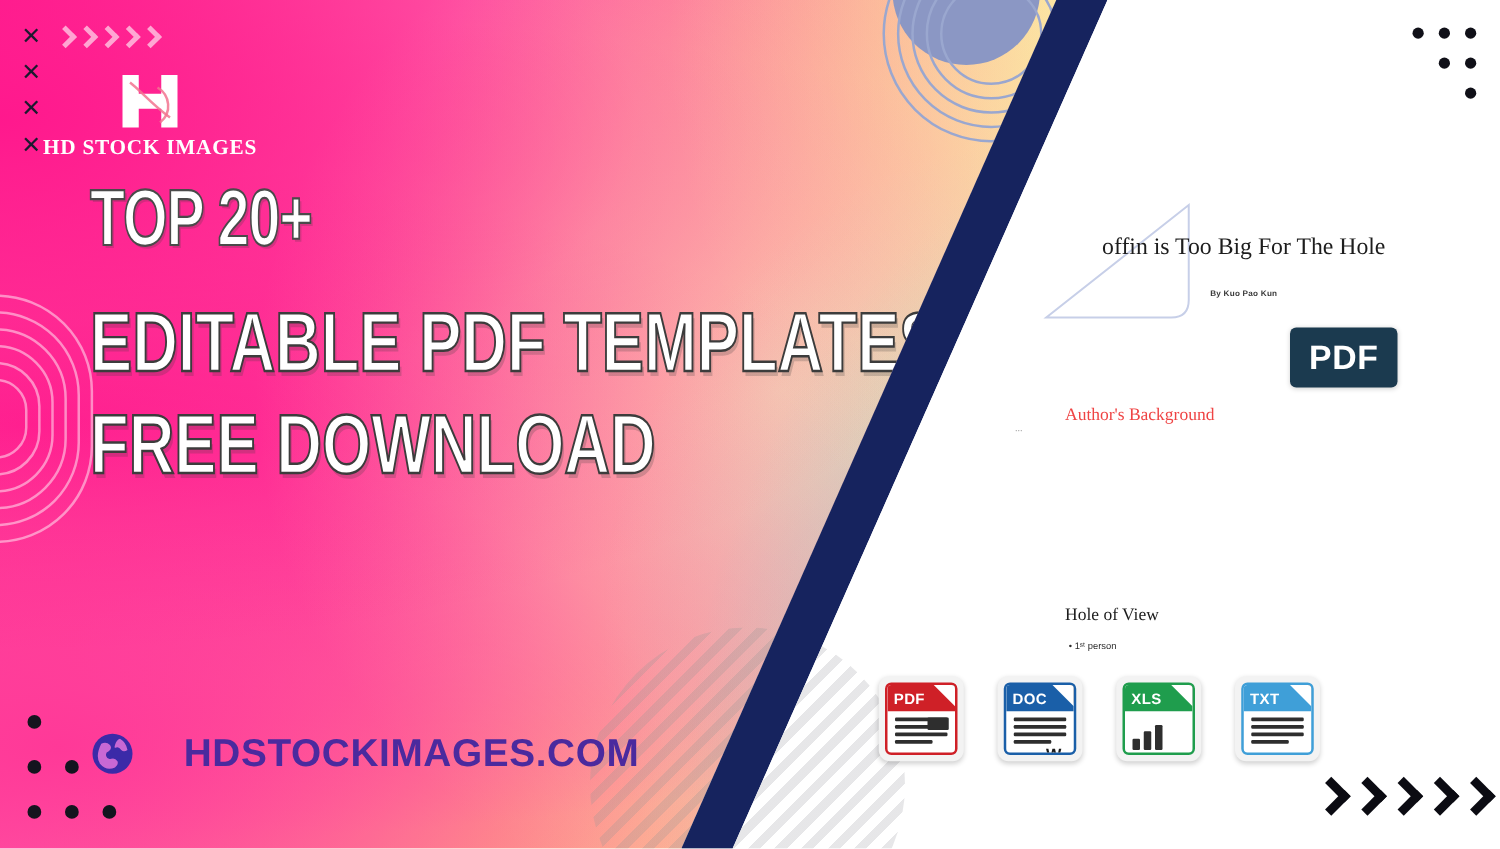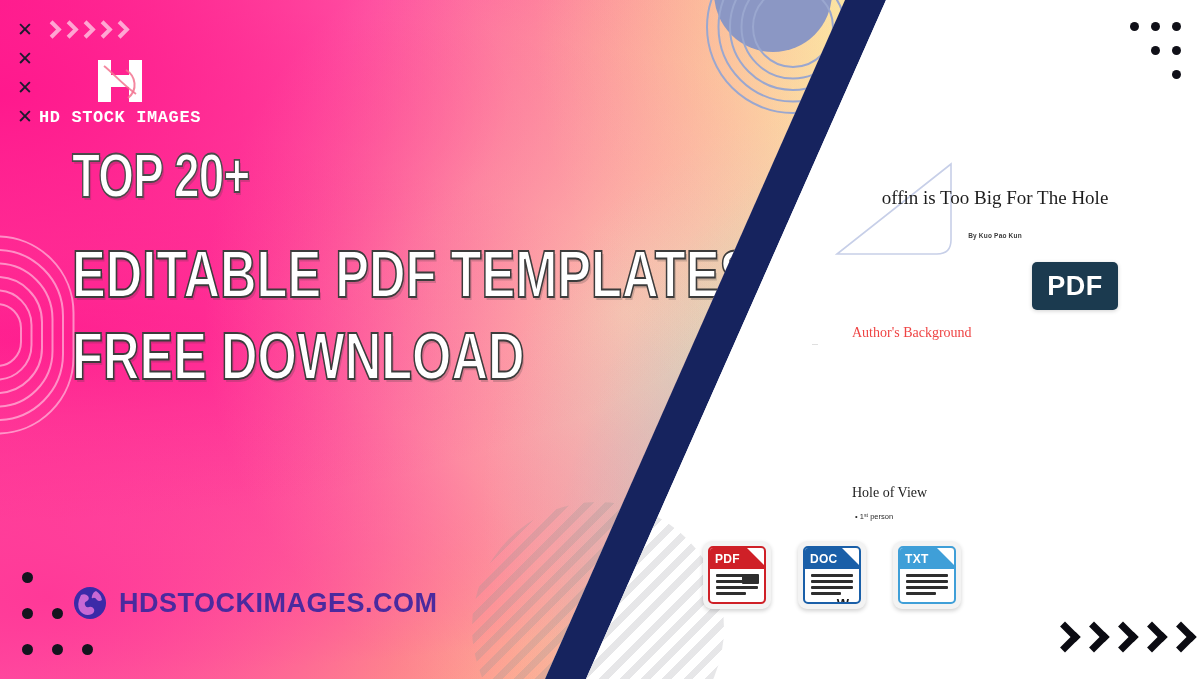--- a/index.html
+++ b/index.html
@@ -135,21 +135,21 @@
   .brand-mark {
     width: 56px; height: 46px;
     margin: 0 auto 4px auto;
     position: relative;
   }
   .brand-name {
     color: #ffffff;
     font-weight: 700;
     font-size: 17px;
     letter-spacing: 0.6px;
-    font-family: Liberation Mono, monospace;
+    font-family: Liberation Serif, serif;
     white-space: nowrap;
   }
 
   
   .headline-wrap {
     position: absolute;
     left: 72px; top: 146px;
     width: 600px;
   }
   .h-top20 {
@@ -211,23 +211,24 @@
     position: absolute;
     left: 72px; top: 585px;
     display: flex;
     align-items: center;
     gap: 11px;
   }
   .globe-ico { width: 36px; height: 36px; display: block; }
   .site-url {
     font-family: "Liberation Sans", sans-serif;
     font-weight: 700;
-    font-size: 27px;
+    font-size: 31px;
     letter-spacing: 0.5px;
     color: #4b2a9e;
+    margin-left: 28px;
   }
 
   
   .navy-stripe {
     position: absolute;
     left: 0; top: 0;
     width: 1200px; height: 679px;
     clip-path: polygon(845px 0, 886px 0, 586px 679px, 545px 679px);
     background: #16235e;
   }
@@ -546,20 +547,34 @@
               <div class="ln" style="width: 100%;"></div>
               <div class="ln" style="width: 100%;"></div>
               <div class="ln" style="width: 100%;"></div>
               <div class="ln" style="width: 72%;"></div>
               <div style="text-align: right; font: 700 13px &quot;Liberation Sans&quot;, sans-serif; color: rgb(26, 26, 26); margin-top: -2px; padding-right: 4px;">W</div>
             </div>
             <div class="fold2"></div>
             <div class="fold"></div>
           </div>
         </div>
+        <div class="file-ico" style="--fc: #1f9d4d;">
+          <div class="sheet">
+            <div class="cap">XLS</div>
+            <div class="body">
+              <div style="display: flex; align-items: flex-end; gap: 3px; height: 22px; padding-top: 4px;">
+                <div style="width: 6px; background: rgb(46, 46, 46); border-radius: 1px; height: 9px;"></div>
+                <div style="width: 6px; background: rgb(46, 46, 46); border-radius: 1px; height: 15px;"></div>
+                <div style="width: 6px; background: rgb(46, 46, 46); border-radius: 1px; height: 20px;"></div>
+              </div>
+            </div>
+            <div class="fold2"></div>
+            <div class="fold"></div>
+          </div>
+        </div>
         <div class="file-ico" style="--fc: #3f9fd8;">
           <div class="sheet">
             <div class="cap">TXT</div>
             <div class="body">
               <div class="ln" style="width: 100%;"></div>
               <div class="ln" style="width: 100%;"></div>
               <div class="ln" style="width: 100%;"></div>
               <div class="ln" style="width: 72%;"></div>
             </div>
             <div class="fold2"></div>

